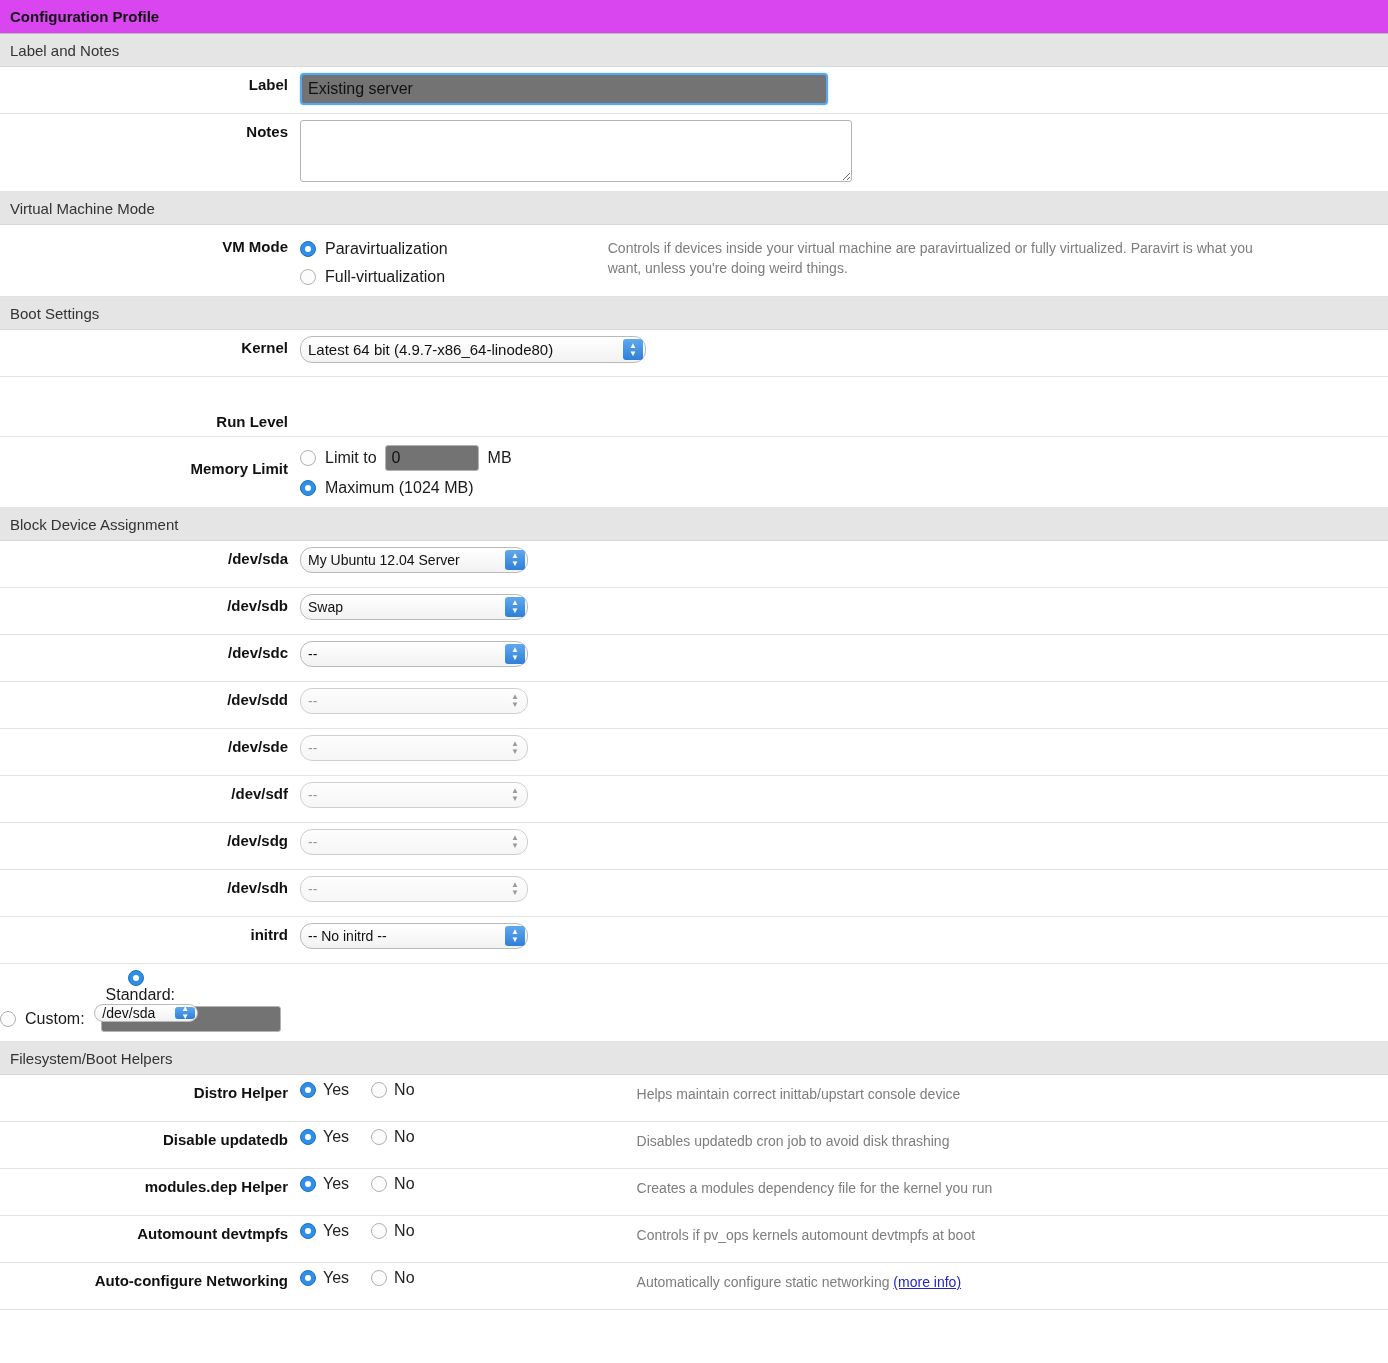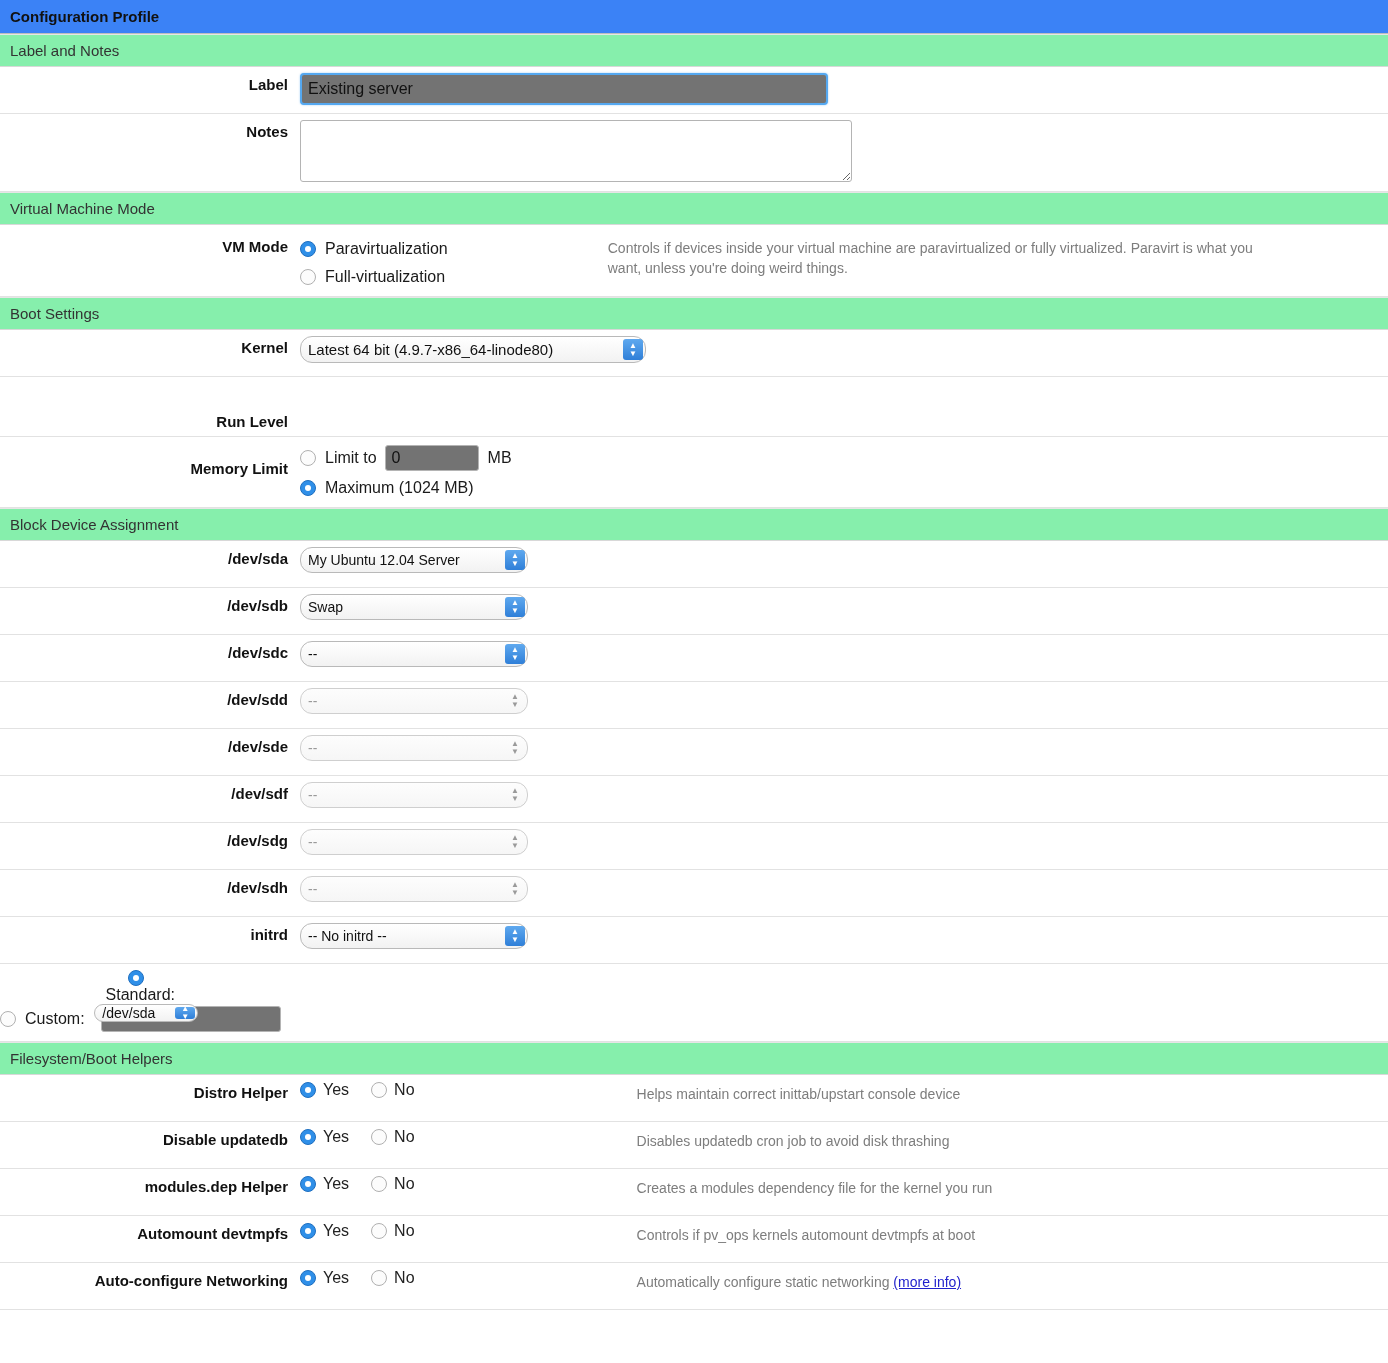--- a/index.html
+++ b/index.html
@@ -12,29 +12,29 @@
     height: 1363px;
     font-family: "Liberation Sans", sans-serif;
     font-size: 15px;
     color: #222222;
     -webkit-font-smoothing: antialiased;
   }
   .page { width: 1388px; }
 
   
   .title-bar {
-    background: #3b82f6;
+    background: #d946ef;
     border-bottom: 1px solid #bdbdbd;
     font-weight: bold;
     font-size: 15px;
     padding: 8px 0 8px 10px;
     color: #111;
   }
   .section-bar {
-    background: #86efac;
+    background: #e5e5e5;
     border-bottom: 1px solid #d8d8d8;
     border-top: 1px solid #e6e6e6;
     font-size: 15px;
     padding: 7px 0 7px 10px;
     color: #333;
   }
 
   
   .row {
     display: flex;

